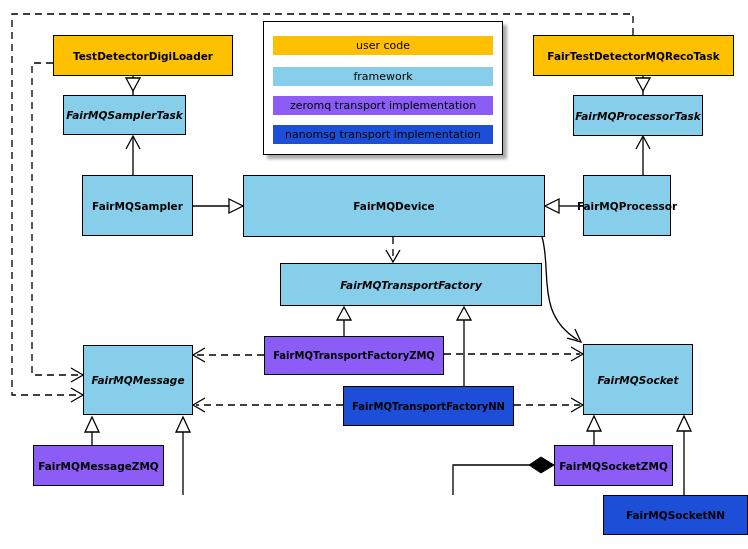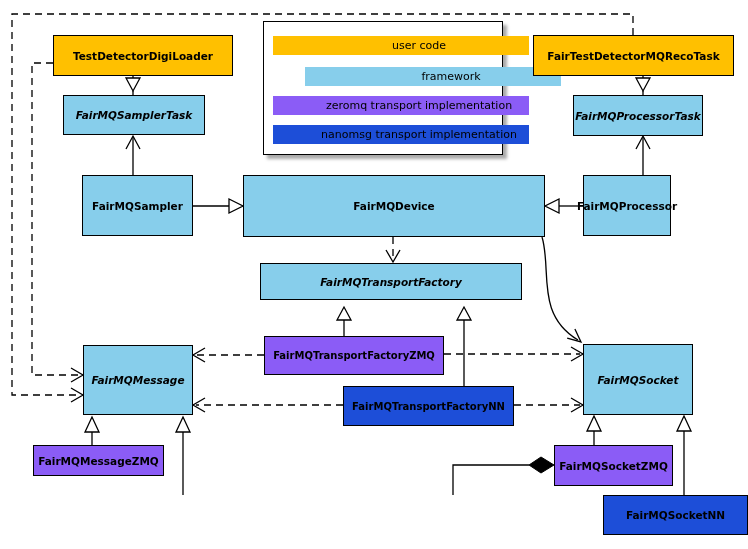--- a/index.html
+++ b/index.html
@@ -20,21 +20,21 @@
   .zeromq{background:#8b5cf6;}
   .nanomsg{background:#1d4ed8;}
   #legend{
     position:absolute;left:263px;top:21px;width:240px;height:134px;
     background:#fff;border:1.6px solid #000;box-sizing:border-box;
     box-shadow:4px 4px 3px #aaa;
   }
   .legend-bar{
     position:absolute;left:9px;width:220px;height:19px;
     display:flex;align-items:center;justify-content:center;
-    font-size:11px;font-weight:normal;color:#000;white-space:nowrap;padding-left:36px;
+    font-size:11px;font-weight:normal;color:#000;white-space:nowrap;
   }
   .edge-line{stroke:#000;stroke-width:1.3;fill:none;}
   .edge-dashed{stroke-dasharray:7,5;}
   .tri{fill:#fff;stroke:#000;stroke-width:1.3;}
   .chev{fill:none;stroke:#000;stroke-width:1.3;}
   .diamond{fill:#000;stroke:#000;stroke-width:1;}
 </style>
 </head>
 <body>
 
@@ -144,50 +144,50 @@
     </g>
     
     <g>
       <path class="edge-line" d="M453,495 L453,465 L529,465"></path>
       <polygon class="diamond" points="529,465 541,457 554,465 541,473"></polygon>
     </g>
   </svg>
 
   <div id="legend">
     <div class="legend-bar user" style="top:14px;">user code</div>
-    <div class="legend-bar framework" style="top:45px;margin-left:32px;">framework</div>
+    <div class="legend-bar framework" style="top:45px;">framework</div>
     <div class="legend-bar zeromq" style="top:74px;">zeromq transport implementation</div>
     <div class="legend-bar nanomsg" style="top:103px;">nanomsg transport implementation</div>
   </div>
 
   <div class="node user" style="left:53px;top:35px;width:180px;height:41px">TestDetectorDigiLoader</div>
 
   <div class="node user" style="left:533px;top:35px;width:201px;height:41px">FairTestDetectorMQRecoTask</div>
 
-  <div class="node framework abstract" style="left:63px;top:95px;width:142px;height:40px">FairMQSamplerTask</div>
+  <div class="node framework abstract" style="left:63px;top:95px;width:123px;height:40px">FairMQSamplerTask</div>
 
   <div class="node framework abstract" style="left:573px;top:95px;width:130px;height:41px">FairMQProcessorTask</div>
 
   <div class="node framework" style="left:82px;top:175px;width:111px;height:61px">FairMQSampler</div>
 
   <div class="node framework" style="left:243px;top:175px;width:302px;height:62px">FairMQDevice</div>
 
   <div class="node framework" style="left:583px;top:175px;width:88px;height:61px">FairMQProcessor</div>
 
-  <div class="node framework abstract" style="left:260px;top:263px;width:262px;height:37px">FairMQTransportFactory</div>
+  <div class="node framework abstract" style="left:280px;top:263px;width:262px;height:43px">FairMQTransportFactory</div>
 
   <div class="node zeromq" style="left:264px;top:336px;width:180px;height:39px;font-size:10px">FairMQTransportFactoryZMQ</div>
 
   <div class="node nanomsg" style="left:343px;top:386px;width:171px;height:40px;font-size:10px">FairMQTransportFactoryNN</div>
 
   <div class="node framework abstract" style="left:83px;top:345px;width:110px;height:70px">FairMQMessage</div>
 
   <div class="node framework abstract" style="left:583px;top:344px;width:110px;height:71px">FairMQSocket</div>
 
-  <div class="node zeromq" style="left:33px;top:445px;width:131px;height:31px">FairMQMessageZMQ</div>
+  <div class="node zeromq" style="left:33px;top:445px;width:131px;height:41px">FairMQMessageZMQ</div>
 
 
 
   <div class="node zeromq" style="left:554px;top:445px;width:119px;height:41px">FairMQSocketZMQ</div>
 
   <div class="node nanomsg" style="left:603px;top:495px;width:145px;height:40px">FairMQSocketNN</div>
 
 </div>
 
 </body></html>

